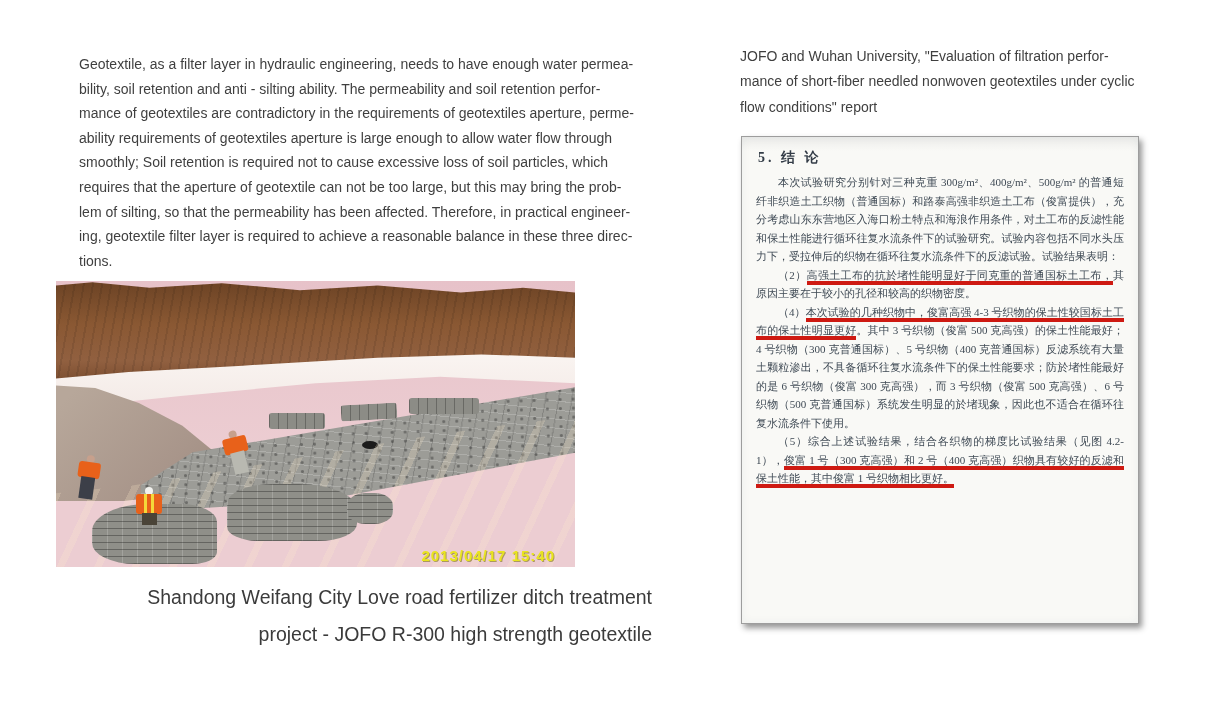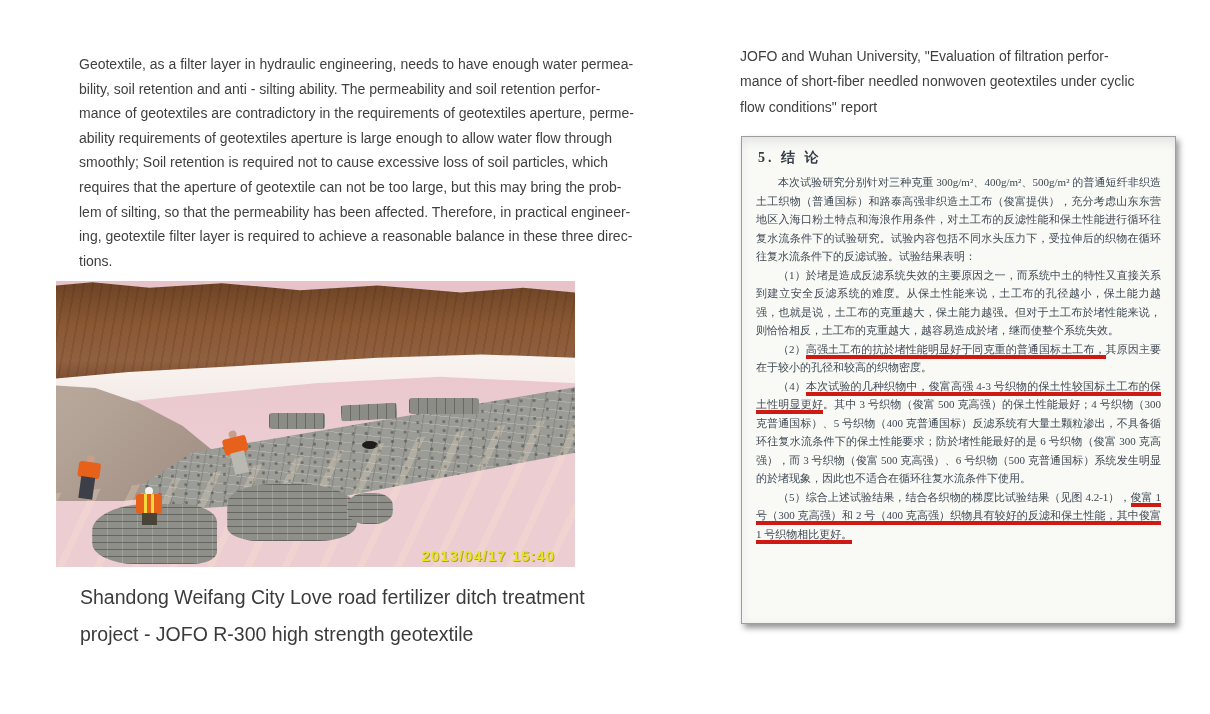--- a/index.html
+++ b/index.html
@@ -2,22 +2,22 @@
 <html><head>
 <meta charset="utf-8">
 <style>
   html,body{margin:0;padding:0;background:#ffffff;}
   .page{position:relative;width:1210px;height:714px;background:#ffffff;overflow:hidden;
         font-family:"Liberation Sans",sans-serif;}
 
   
   .intro{position:absolute;left:71px;top:44px;width:584px;margin:8px;
          font-size:14px;line-height:24.6px;color:#3f3f3f;white-space:pre-line;}
-  .caption{position:absolute;left:80px;top:579px;width:580px;margin:0;
-           font-size:19.5px;line-height:37px;color:#3b3b3b;white-space:pre-line;}
+  .caption{position:absolute;left:72px;top:579px;width:580px;margin:0;
+           font-size:19.5px;line-height:37px;color:#3b3b3b;white-space:pre-line;text-align:right;}
 
   
   .photo{position:absolute;left:56px;top:281px;width:519px;height:286px;margin:0;
          overflow:hidden;background:linear-gradient(#e7c2c9,#eccdd2 60%);}
   .photo *{position:absolute;}
   .tree-line{left:0;top:6%;width:100%;height:9%;
      background-image:
        radial-gradient(ellipse 16px 9px at 22px 85%, rgba(92,84,58,.8) 40%, transparent 62%),
        radial-gradient(ellipse 10px 6px at 8px 95%, rgba(110,96,70,.7) 40%, transparent 65%);
      background-size:52px 100%,34px 100%;background-repeat:repeat-x;}
@@ -75,21 +75,21 @@
   .worker-c{left:15.5%;top:72%;width:26px;height:38px;}
   .worker-c .head{background:#f2f2ee;}
   .worker-c .vest{background:linear-gradient(90deg,#e8611a 0 30%,#f4d93a 30% 42%,#e8611a 42% 58%,#f4d93a 58% 70%,#e8611a 70% 100%);height:20px;}
   .worker-c .legs{top:26px;height:12px;background:#4a4438;}
   .timestamp{right:20px;bottom:3px;font-weight:bold;font-size:15px;letter-spacing:1px;
      color:#e9e51e;text-shadow:1px 1px 0 rgba(120,110,0,.55);font-family:"Liberation Sans",sans-serif;}
 
   
   .report-title{position:absolute;left:740px;top:44px;width:424px;margin:0;
      font-size:14px;line-height:25.3px;color:#3f3f3f;white-space:pre-line;}
-  .scan{position:absolute;left:741px;top:136px;width:435px;min-height:488px;
+  .scan{position:absolute;left:741px;top:136px;width:398px;min-height:488px;
      box-sizing:border-box;padding:9px 14px 10px;
      background:linear-gradient(#ececea,#f9f9f6 14px);
      border:1px solid #9d9d9d;
      box-shadow:3px 4px 6px rgba(0,0,0,.42), inset 0 0 10px rgba(40,60,80,.06);
      font-family:"Liberation Serif","DejaVu Serif",serif;}
   .scan-title{margin:2px 0 5px 2px;font-size:14px;line-height:20px;font-weight:bold;
      letter-spacing:3px;color:#333c47;}
   .scan-body p{margin:0;text-indent:2em;font-size:11px;line-height:18.5px;
      color:#3e4954;text-align:justify;}
   .redline{border-bottom:4px solid #ce1a12;padding-bottom:0;}
@@ -148,20 +148,19 @@
 project - JOFO R-300 high strength geotextile</p>
 
   <p class="report-title">JOFO and Wuhan University, "Evaluation of filtration perfor-
 mance of short-fiber needled nonwoven geotextiles under cyclic
 flow conditions" report</p>
 
   <div class="scan">
     <h3 class="scan-title">5. 结 论</h3>
     <div class="scan-body">
         <p><span>本次试验研究分别针对三种克重 300g/m²、400g/m²、500g/m² 的普通短纤非织造土工织物（普通国标）和路泰高强非织造土工布（俊富提供），充分考虑山东东营地区入海口粉土特点和海浪作用条件，对土工布的反滤性能和保土性能进行循环往复水流条件下的试验研究。试验内容包括不同水头压力下，受拉伸后的织物在循环往复水流条件下的反滤试验。试验结果表明：</span></p>
-        <p><span>（1）於堵是造成反滤系统失效的主要原因之一，而系统中土的特性又直接关系到建立安全反滤系统的难度。从保土性能来说，土工布的孔径越小，保土能力越强，也就是说，土工布的克重越大，保土能力越强。但对于土工布於堵性能来说，则恰恰相反，土工布的克重越大，越容易造成於堵，继而使整个系统失效。</span></p>
         <p><span>（2）</span><span class="redline">高强土工布的抗於堵性能明显好于同克重的普通国标土工布，</span><span>其原因主要在于较小的孔径和较高的织物密度。</span></p>
         <p><span>（4）</span><span class="redline">本次试验的几种织物中，俊富高强 4-3 号织物的保土性较国标土工布的保土性明显更好</span><span>。其中 3 号织物（俊富 500 克高强）的保土性能最好；4 号织物（300 克普通国标）、5 号织物（400 克普通国标）反滤系统有大量土颗粒渗出，不具备循环往复水流条件下的保土性能要求；防於堵性能最好的是 6 号织物（俊富 300 克高强），而 3 号织物（俊富 500 克高强）、6 号织物（500 克普通国标）系统发生明显的於堵现象，因此也不适合在循环往复水流条件下使用。</span></p>
         <p><span>（5）综合上述试验结果，结合各织物的梯度比试验结果（见图 4.2-1），</span><span class="redline">俊富 1 号（300 克高强）和 2 号（400 克高强）织物具有较好的反滤和保土性能，其中俊富 1 号织物相比更好。</span></p>
       </div>
   </div>
 
 </div>
 
 </body></html>

